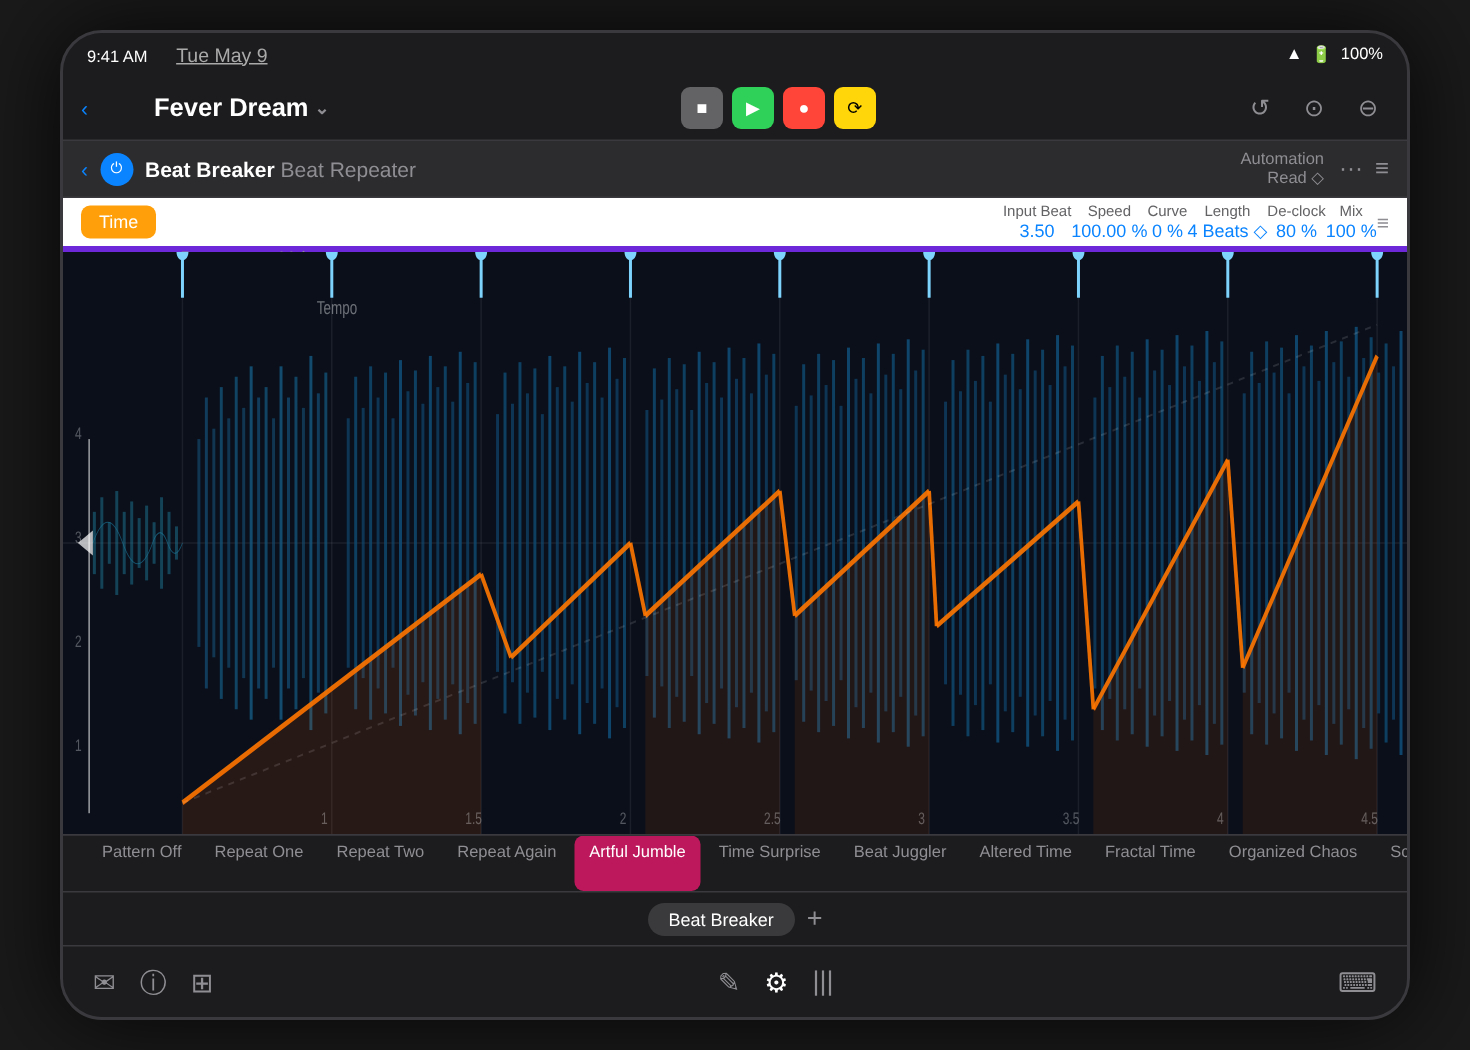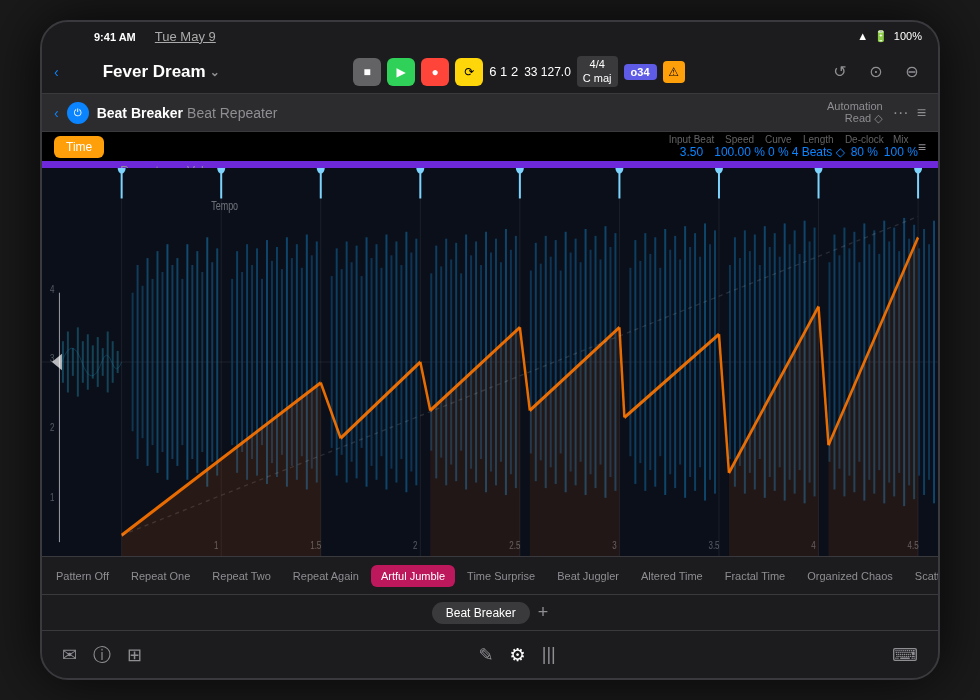--- a/index.html
+++ b/index.html
@@ -31,21 +31,21 @@
       background: #1c1c1e;
       display: flex;
       align-items: center;
       justify-content: space-between;
       padding: 4px 16px;
       height: 28px;
       font-size: 11px;
       color: #fff;
       flex-shrink: 0;
     }
-    .status-time { font-weight: 700; font-size: 11px; margin-left: 36px; }
+    .status-time { font-weight: 400; font-size: 11px; }
     .status-date { font-size: 13px; color: #aaa; margin-left: 16px; text-decoration: underline; }
     .status-right { display: flex; align-items: center; gap: 6px; font-size: 11px; }
 
     
     .toolbar {
       background: #1c1c1e;
       border-bottom: 1px solid #3a3a3e;
       display: flex;
       align-items: center;
       padding: 0 12px;
@@ -176,22 +176,22 @@
       font-size: 11px;
       color: #8e8e93;
       text-align: right;
     }
     .automation-label span { display: block; }
     .plugin-more { color: #8e8e93; font-size: 16px; margin-left: 10px; cursor: pointer; }
     .plugin-lines { color: #8e8e93; font-size: 16px; margin-left: 8px; cursor: pointer; }
 
     
     .controls-bar {
-      background: #000000;
-      border-bottom: 7px solid #6d28d9;
+      background: #ffffff;
+      border-bottom: 4px solid #6d28d9;
       display: flex;
       align-items: center;
       padding: 0 12px;
       height: 36px;
       flex-shrink: 0;
       gap: 4px;
     }
     .tab-btn {
       padding: 4px 12px;
       border-radius: 6px;
@@ -221,22 +221,21 @@
       position: relative;
       overflow: hidden;
       text-decoration: underline;
     }
 
     
     .preset-bar {
       background: #1c1c1e;
       border-top: 1px solid #3a3a3e;
       display: flex;
-      align-items: center;
-      padding: 0 4px;
+      padding: 0 16px;
       height: 38px;
       flex-shrink: 0;
       gap: 2px;
       overflow-x: auto;
     }
     .preset-btn {
       padding: 5px 10px;
       border-radius: 6px;
       font-size: 11px;
       color: #8e8e93;
@@ -326,30 +325,20 @@
       <div class="transport-btn btn-play">
         <span>▶</span>
       </div>
       <div class="transport-btn btn-record">
         <span>●</span>
       </div>
       <div class="transport-btn btn-loop">
         <span>⟳</span>
       </div>
 
-      <div class="transport-info">
-        <span class="beat-display">6 1 2</span>
-        <span>33  127.0</span>
-        <div class="time-sig-box">
-          <div>4/4</div>
-          <div>C maj</div>
-        </div>
-        <div class="key-badge">o34</div>
-        <div class="warn-icon">⚠</div>
-      </div>
     </div>
 
     <div class="toolbar-right">
       <div class="toolbar-icon-btn">↺</div>
       <div class="toolbar-icon-btn">⊙</div>
       <div class="toolbar-icon-btn">⊖</div>
     </div>
   </div>
 
   <div class="plugin-bar">

